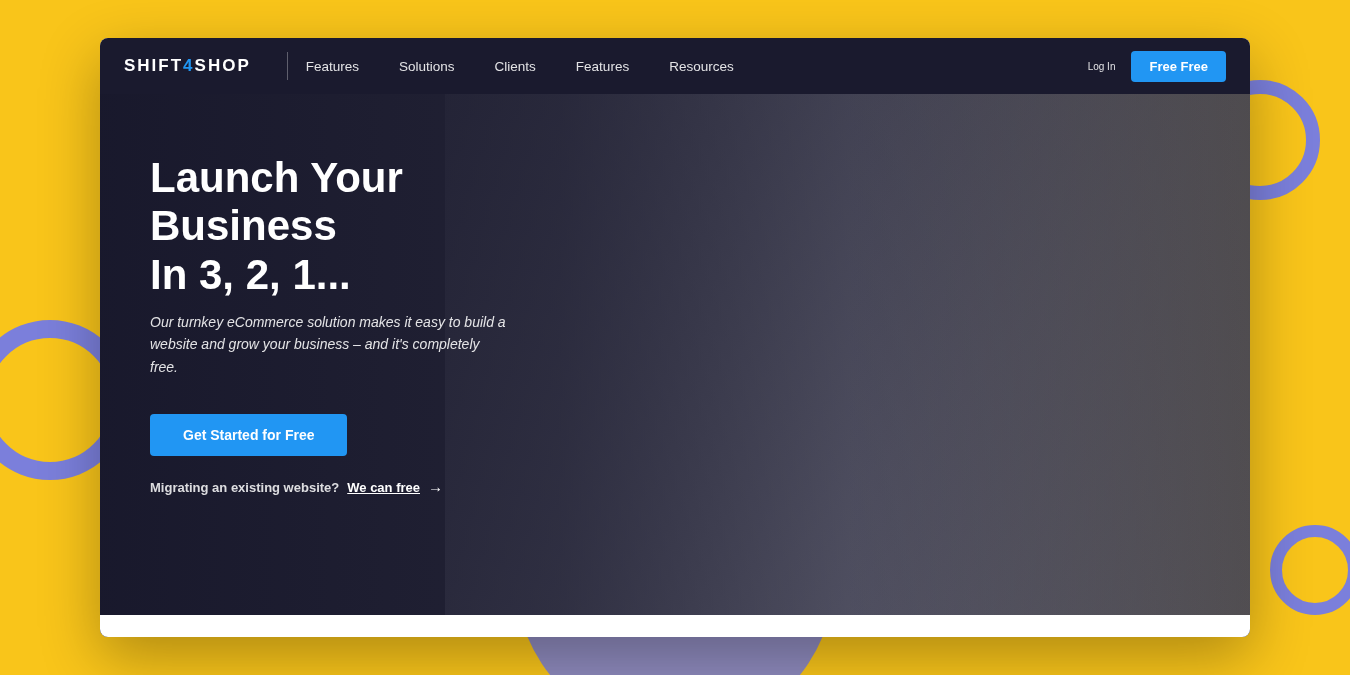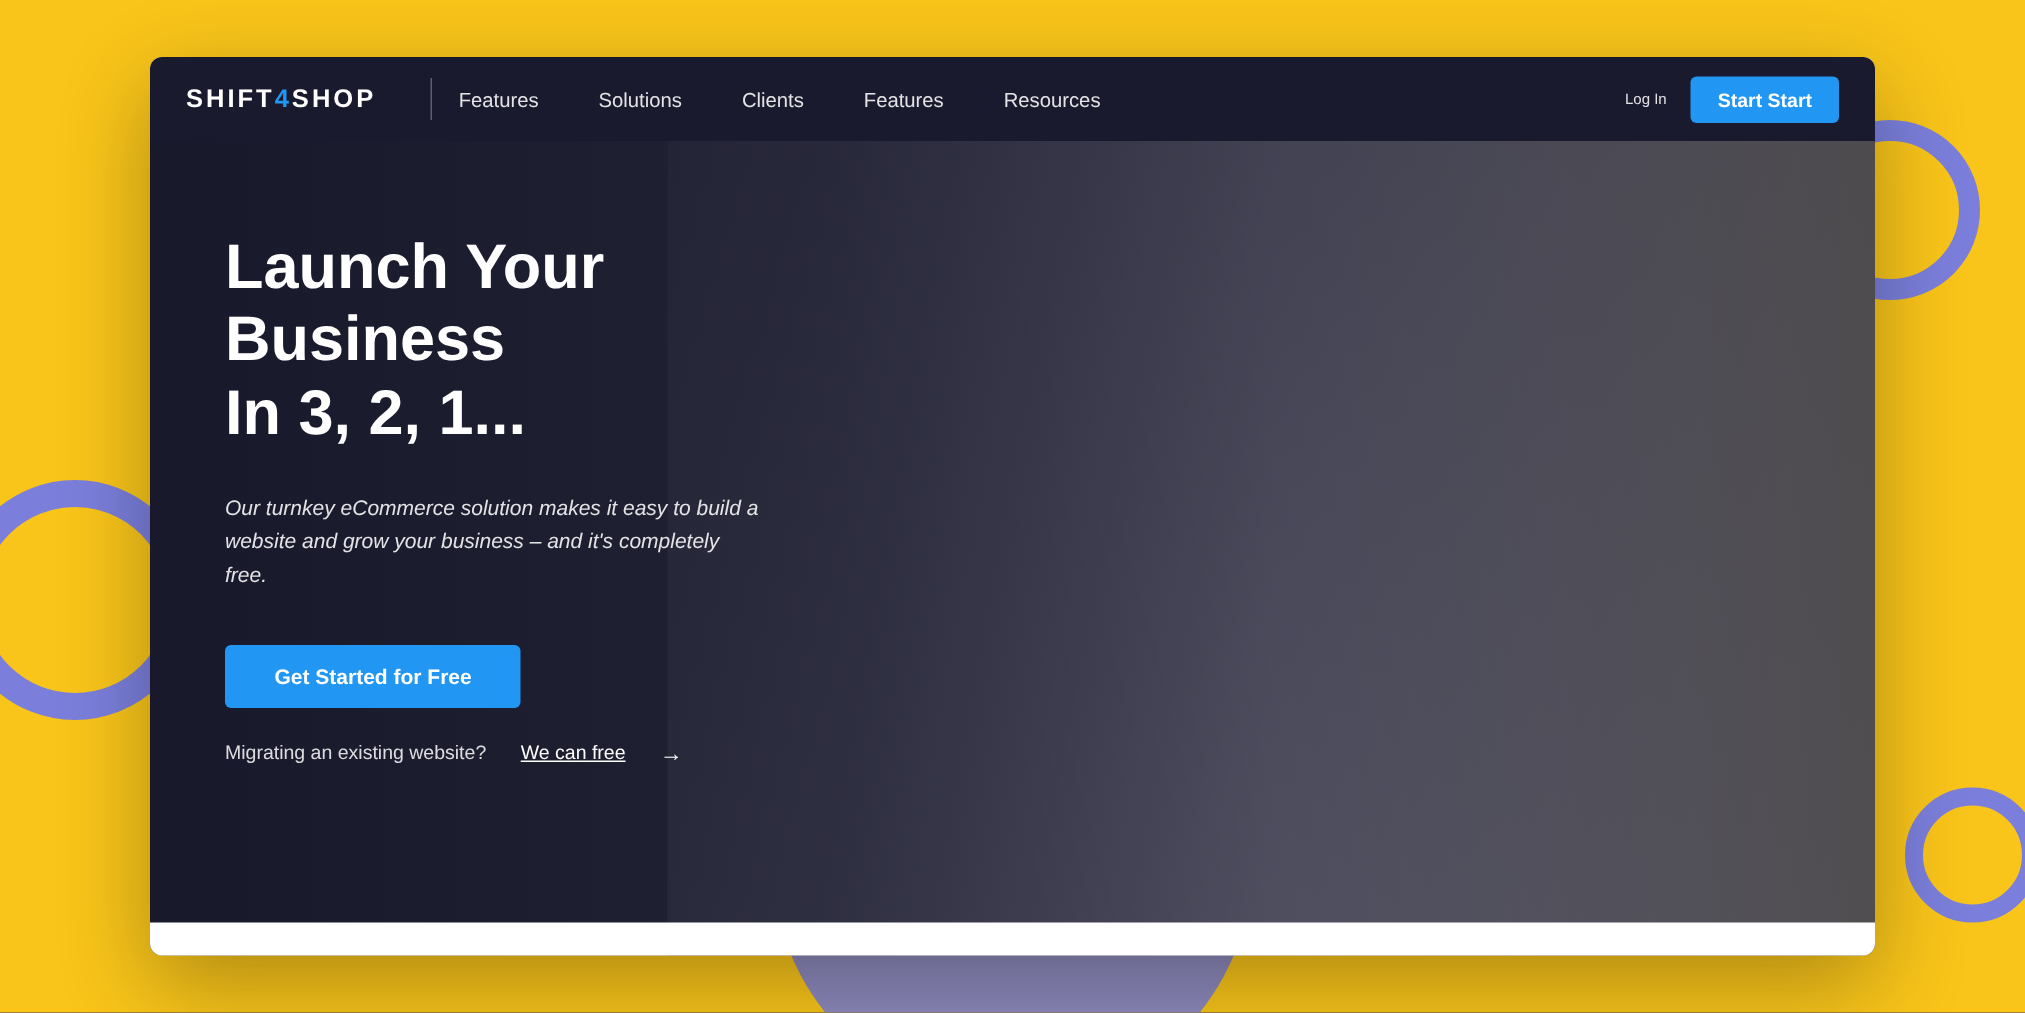--- a/index.html
+++ b/index.html
@@ -220,21 +220,21 @@
       z-index: 2;
       padding: 60px 50px;
       max-width: 540px;
     }
 
     .hero-title {
       font-size: 42px;
       font-weight: 800;
       color: #fff;
       line-height: 1.15;
-      margin-bottom: 28px;
+      margin-bottom: 12px;
     }
 
     .hero-subtitle {
       font-size: 14px;
       color: rgba(255,255,255,0.88);
       line-height: 1.6;
       margin-bottom: 36px;
       max-width: 360px;
       font-style: italic;
     }
@@ -247,24 +247,25 @@
       font-weight: 600;
       padding: 13px 33px;
       border-radius: 4px;
       border: none;
       cursor: pointer;
       margin-bottom: 22px;
     }
 
     .migrate-text {
       display: flex;
-      align-items: flex-start;
-      gap: 23px;
+      align-items: flex-end;
+      gap: 8px;
       font-size: 13px;
       color: rgba(255,255,255,0.85);
+      font-weight: bold;
     }
 
     .migrate-link {
       color: #fff;
       text-decoration: underline;
       cursor: pointer;
     }
 
     .arrow-icon {
       color: #fff;
@@ -304,21 +305,21 @@
       <a class="nav-link">Features</a>
       <a class="nav-link">Solutions</a>
       <a class="nav-link">Clients</a>
       <a class="nav-link">Features</a>
       <a class="nav-link">Resources</a>
     </div>
 
     <div class="nav-right">
       <span class="ecommerce-label">eCommerce Software</span>
       <button class="login-btn">Log In</button>
-      <button class="start-free-btn">Start Start</button>
+      <button class="start-free-btn">Free Free</button>
     </div>
   </nav>
 
   <div class="hero">
     <div class="hero-scene"></div>
     <div class="hero-person"></div>
     <div class="clothing-rack"></div>
     <div class="hero-bg"></div>
 
     <div class="hero-content">

